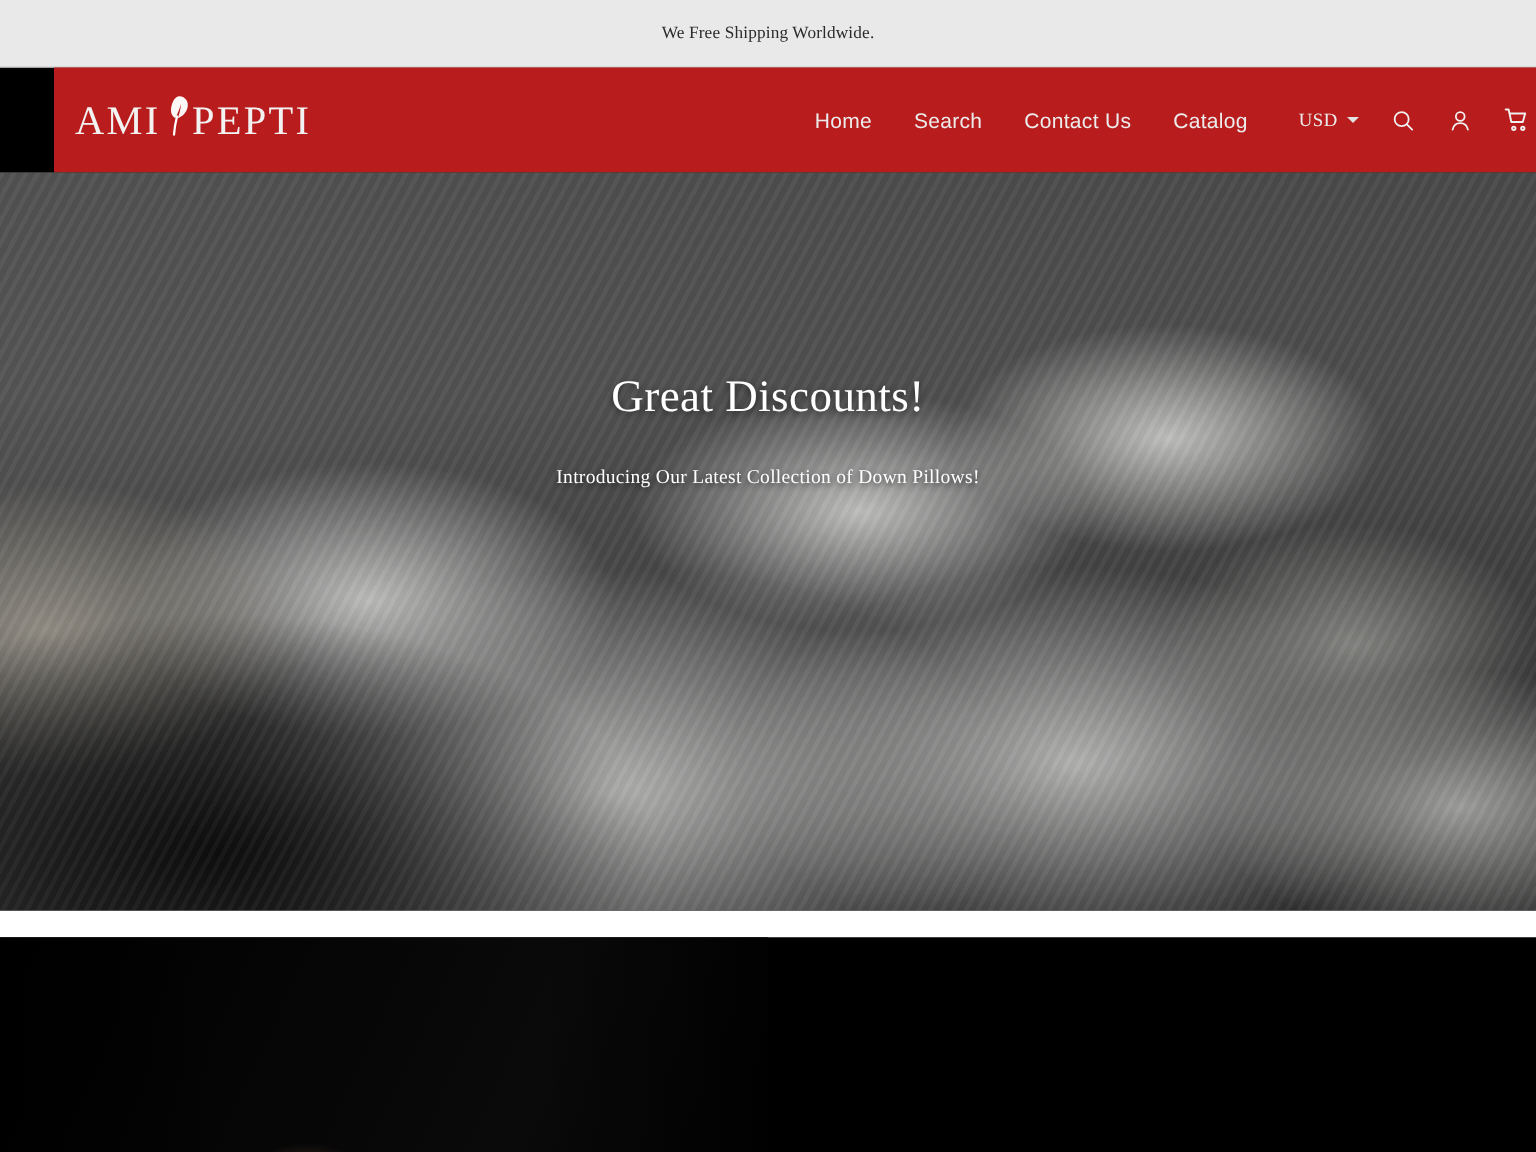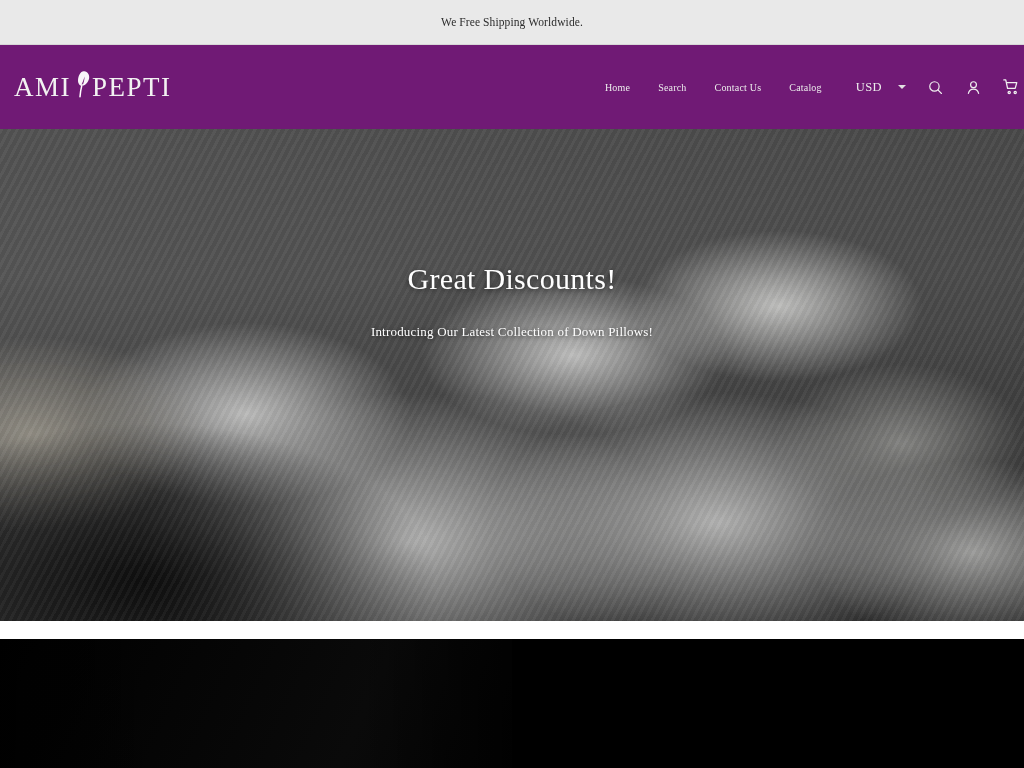--- a/index.html
+++ b/index.html
@@ -24,26 +24,27 @@
   }
   .announcement-text {
     font-family: "Liberation Serif", "DejaVu Serif", serif;
     font-size: 11.5px;
     color: #2b2b2b;
     letter-spacing: 0.1px;
   }
 
   
   .site-header {
-    height: 84px;
-    background: #701a75;
+    height: 70px;
+    background: #b91c1c;
     display: flex;
     align-items: center;
     padding: 0 0 0 14px;
     position: relative;
+    margin-left: 36px;
   }
 
   .brand-logo {
     display: flex;
     align-items: center;
     color: #fff;
     text-decoration: none;
     user-select: none;
   }
   .brand-word {
@@ -66,33 +67,33 @@
     align-items: center;
     height: 100%;
   }
 
   .main-nav {
     display: flex;
     align-items: center;
     gap: 0;
   }
   .nav-link {
-    font-family: Liberation Serif, serif;
-    font-size: 10px;
+    font-family: Liberation Sans, sans-serif;
+    font-size: 14px;
     color: #ececec;
     text-decoration: none;
     padding: 6px 14px;
     white-space: nowrap;
     letter-spacing: 0.2px;
   }
 
   .currency-selector {
     display: flex;
     align-items: center;
-    gap: 16px;
+    gap: 6px;
     padding: 6px 10px 6px 20px;
     cursor: pointer;
   }
   .currency-label {
     font-family: "Liberation Serif", "DejaVu Serif", serif;
     font-size: 12.5px;
     color: #ececec;
     letter-spacing: 0.4px;
   }
   .caret-down {

